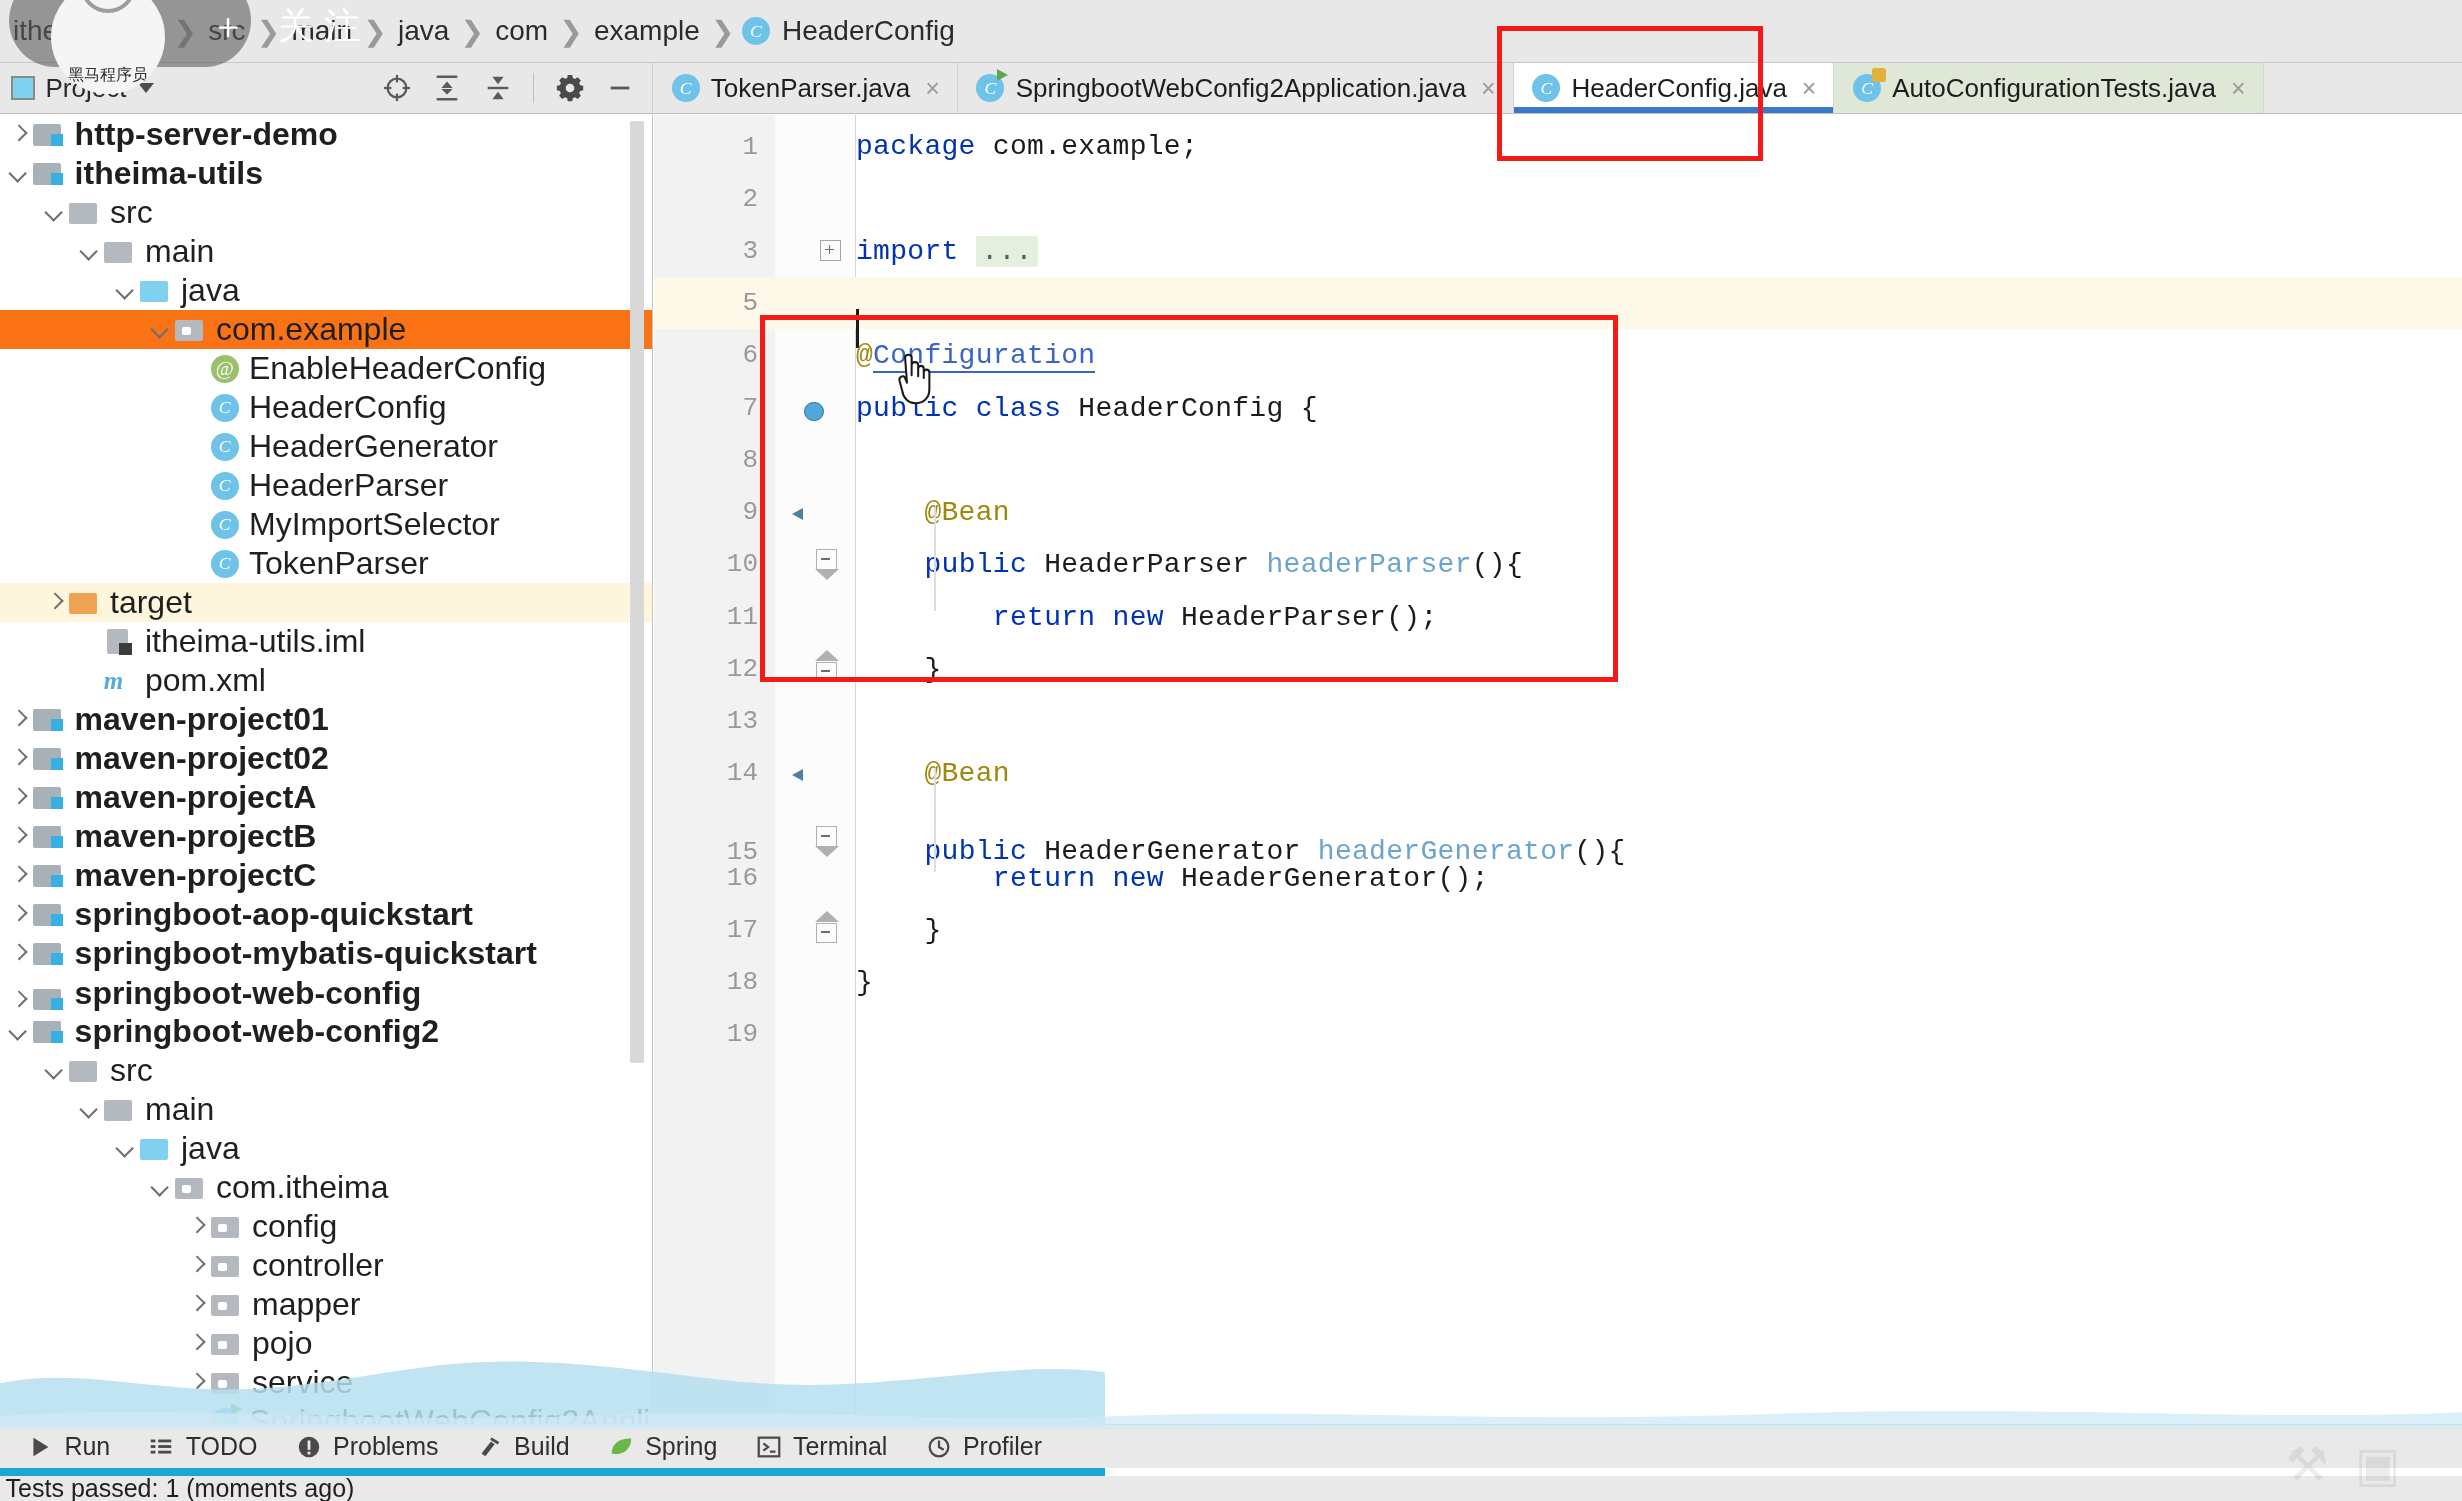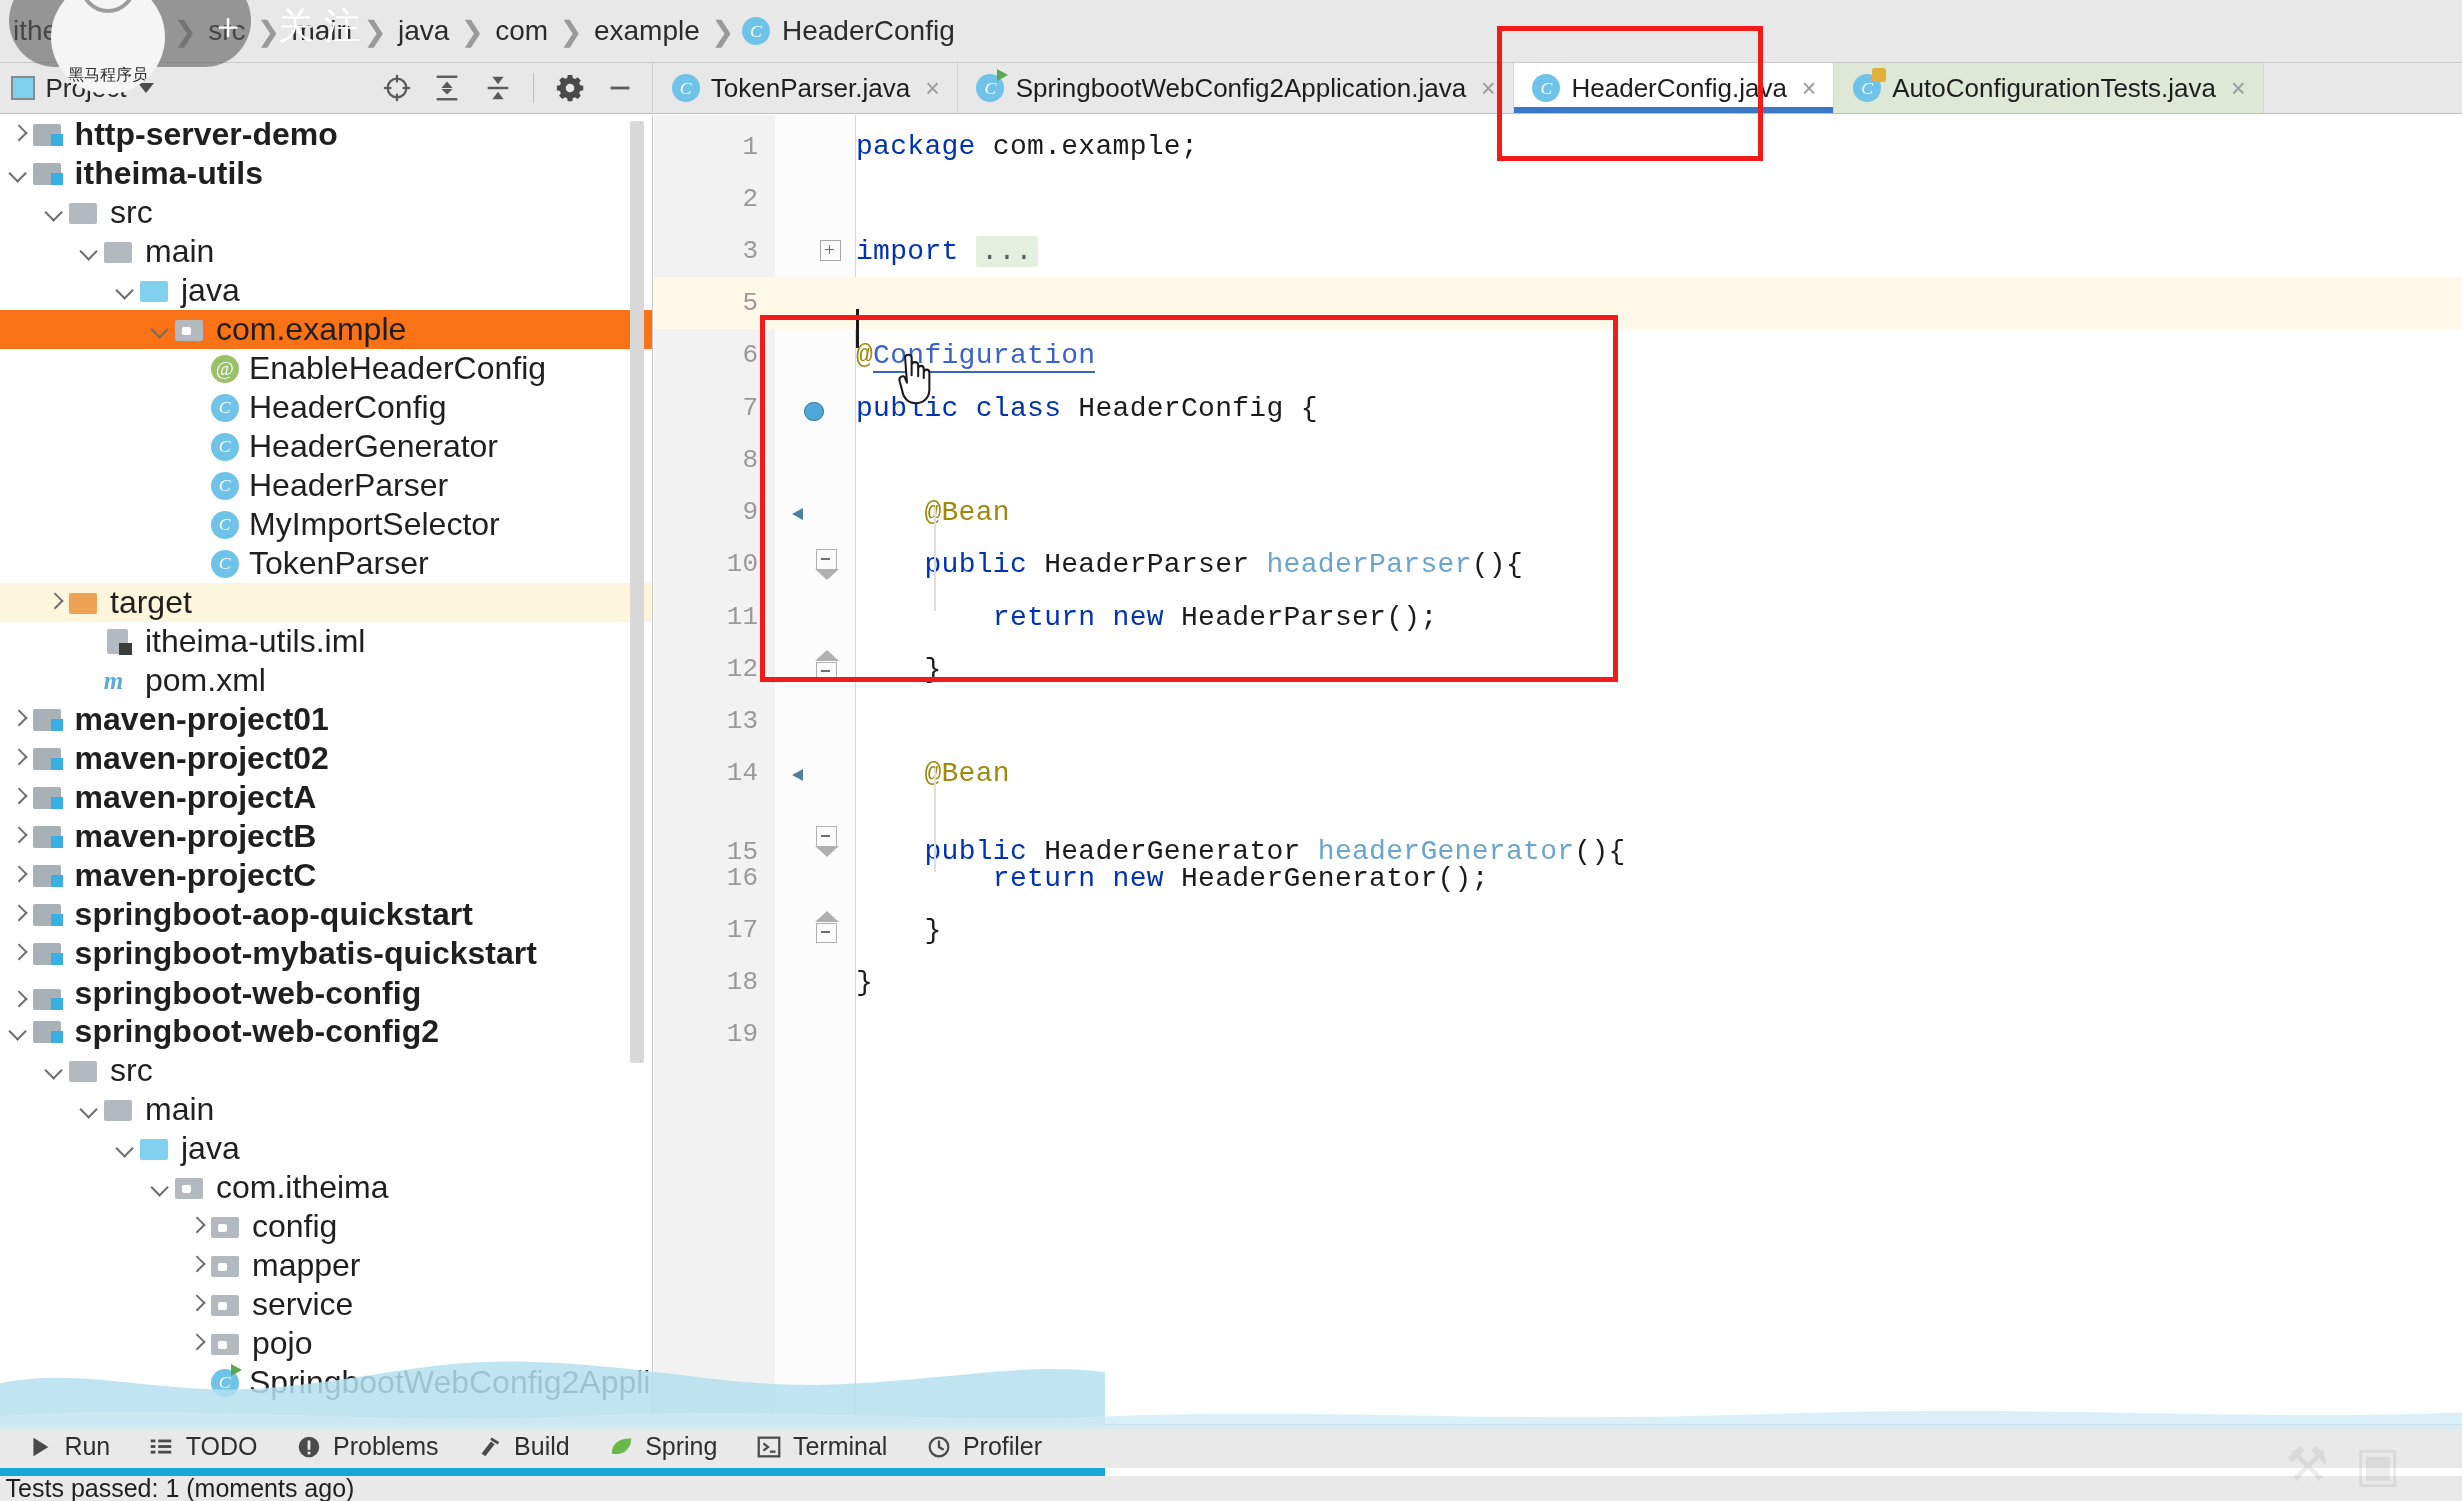--- a/index.html
+++ b/index.html
@@ -603,31 +603,36 @@
           <span class="tlabel">com.itheima</span>
         </div>
         <div class="trow" style="padding-left: 183px;">
           <span class="arrow right"></span>
           <span class="fico pkg"></span>
           <span class="tlabel">config</span>
         </div>
         <div class="trow" style="padding-left: 183px;">
           <span class="arrow right"></span>
           <span class="fico pkg"></span>
+          <span class="tlabel">controller</span>
+        </div>
+        <div class="trow" style="padding-left: 183px;">
+          <span class="arrow right"></span>
+          <span class="fico pkg"></span>
           <span class="tlabel">mapper</span>
+        </div>
+        <div class="trow" style="padding-left: 183px;">
+          <span class="arrow right"></span>
+          <span class="fico pkg"></span>
+          <span class="tlabel">pojo</span>
         </div>
         <div class="trow" style="padding-left: 183px;">
           <span class="arrow right"></span>
           <span class="fico pkg"></span>
           <span class="tlabel">service</span>
-        </div>
-        <div class="trow" style="padding-left: 183px;">
-          <span class="arrow right"></span>
-          <span class="fico pkg"></span>
-          <span class="tlabel">pojo</span>
         </div>
         <div class="trow" style="padding-left: 183px;">
           <span class="arrow"></span>
           <span class="cico spring">C</span>
           <span class="tlabel">SpringbootWebConfig2Application</span>
         </div>
       </div>
   </div>
   <div class="tree-scroll"></div>
 

